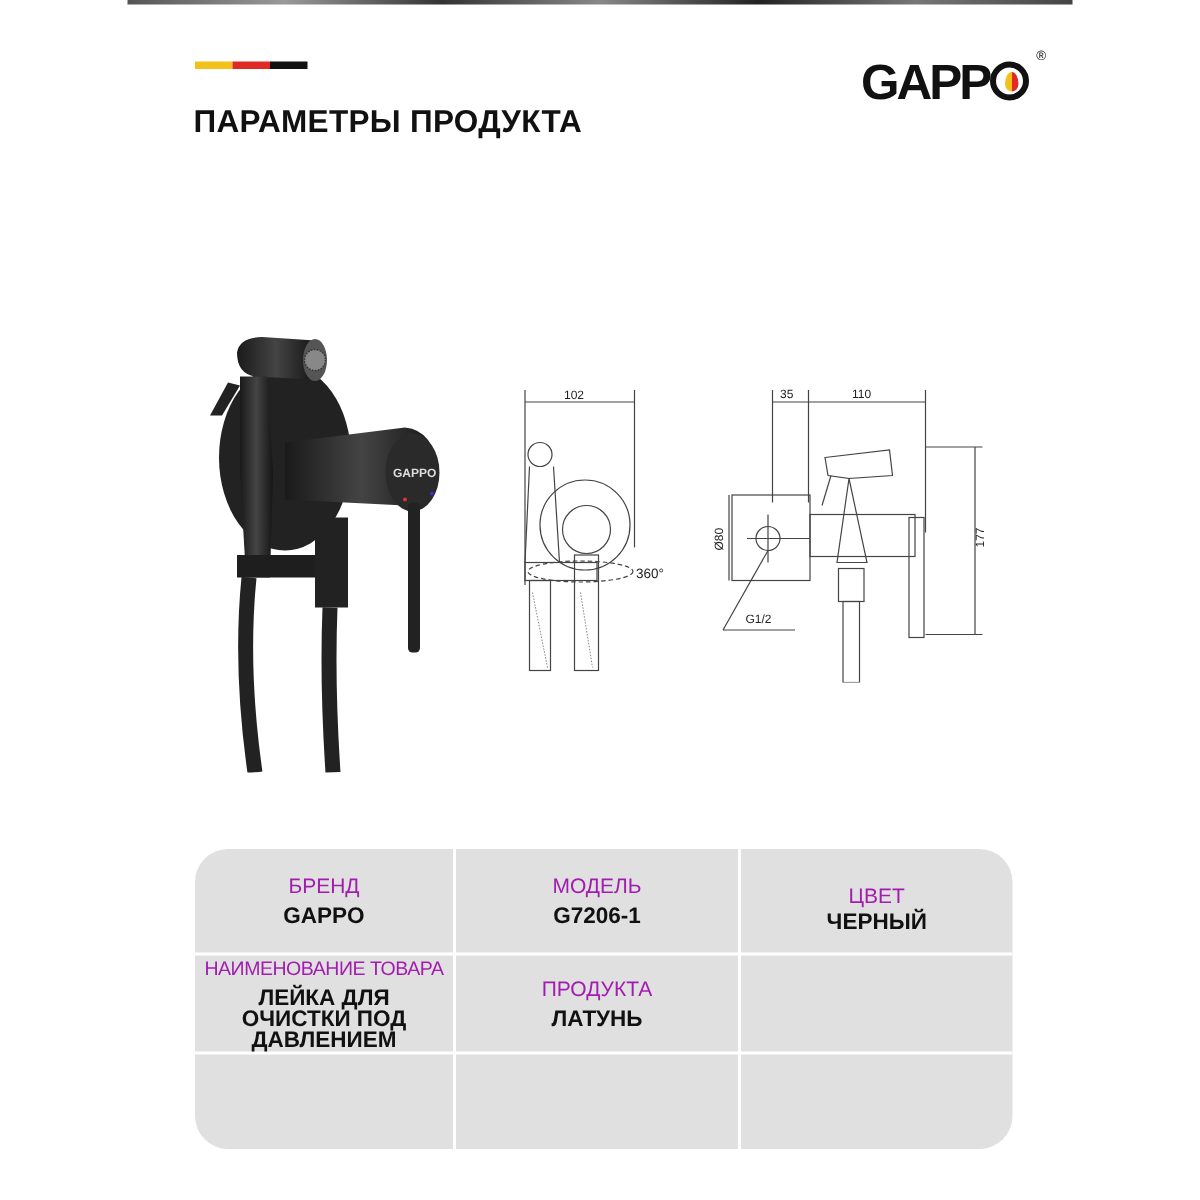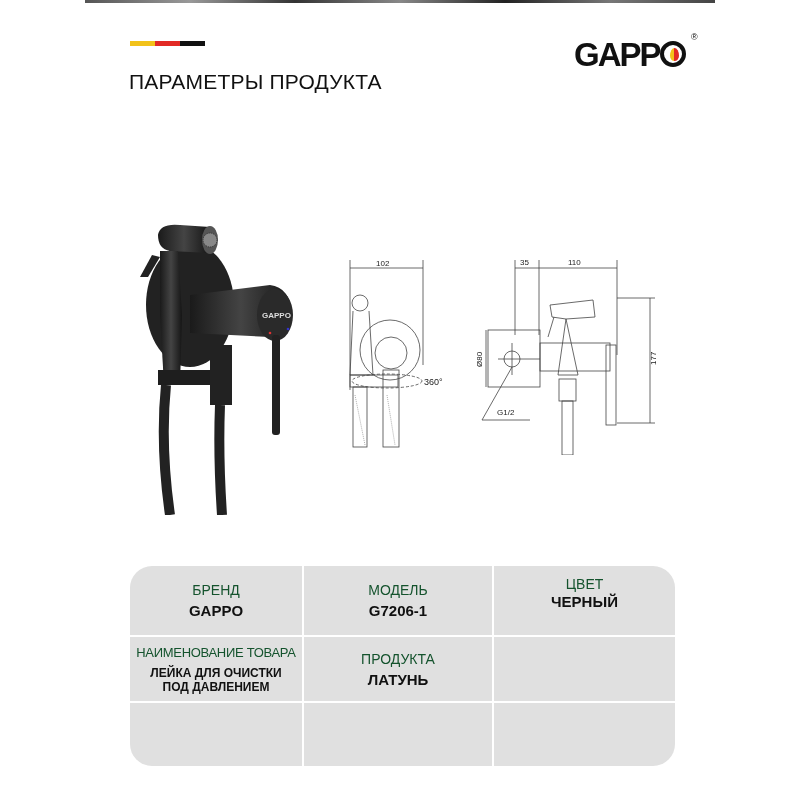--- a/index.html
+++ b/index.html
@@ -2,43 +2,43 @@
 <html><head>
 <meta charset="utf-8">
 <style>
   html, body { margin:0; padding:0; }
   body { width:800px; height:800px; background:#ffffff; position:relative; overflow:hidden;
          font-family:"Liberation Sans", sans-serif; color:#111; }
   .topline { position:absolute; left:85px; top:0; width:630px; height:3px;
              background:linear-gradient(90deg,#555,#999,#333,#888,#222,#777,#444); }
   .flag { position:absolute; left:130px; top:41px; height:5px; display:flex; }
   .flag span { display:block; width:25px; height:5px; }
-  .title { position:absolute; left:129px; top:70px; font-size:21px; font-weight:normal; letter-spacing:0.2px; }
+  .title { position:absolute; left:129px; top:70px; font-size:21px; font-weight:bold; letter-spacing:0.2px; }
   .logo { position:absolute; left:574px; top:36px; height:36px; display:flex; align-items:center; }
   .logo-text { font-size:33px; font-weight:bold; letter-spacing:-2px; color:#111; line-height:1; }
   .logo-drop { width:26px; height:26px; border:4px solid #111; border-radius:50%; margin-left:0px; position:relative; box-sizing:border-box; overflow:hidden; background:#fff; }
   .logo-drop i { position:absolute; left:6px; top:3px; width:9px; height:13px; background:linear-gradient(90deg,#f2c21a 50%,#e22a25 50%); border-radius:50% 50% 50% 50% / 60% 60% 40% 40%; }
   .logo-reg { position:absolute; right:-12px; top:-4px; font-size:9px; font-weight:normal; }
 
   .photo { position:absolute; left:130px; top:215px; width:180px; height:300px; }
   .draw1 { position:absolute; left:335px; top:255px; width:125px; height:195px; }
   .draw2 { position:absolute; left:470px; top:255px; width:200px; height:200px; }
   svg text { font-family:"Liberation Sans", sans-serif; }
 
   .table { position:absolute; left:130px; top:566px; width:545px; height:200px;
            background:#e0e0e0; border-radius:22px; overflow:hidden;
            display:grid; grid-template-columns:174px 190px 181px; grid-template-rows:71px 66px 63px; }
   .cell { border-right:2px solid #fff; border-bottom:2px solid #fff; display:flex; flex-direction:column;
           align-items:center; justify-content:center; text-align:center; }
   .cell.lc { border-right:none; }
   .cell.lr { border-bottom:none; }
-  .label { font-size:14px; color:#14532d; }
+  .label { font-size:14px; color:#a21caf; }
   .value { font-size:15px; font-weight:bold; color:#111; margin-top:5px; line-height:16px; }
   .label.small { font-size:13px; letter-spacing:-0.3px; }
-  .value.small { font-size:12px; margin-top:6px; line-height:14px; }
+  .value.small { font-size:15px; margin-top:6px; line-height:14px; }
 </style>
 </head>
 <body>
 
 <div class="topline"></div>
 
 <div class="flag">
   <span style="background:#f2c21a"></span>
   <span style="background:#e22a25"></span>
   <span style="background:#111"></span>
@@ -135,21 +135,21 @@
 
 <div class="table">
   <div class="cell">
     <div class="label">БРЕНД</div>
     <div class="value">GAPPO</div>
   </div>
   <div class="cell">
     <div class="label">МОДЕЛЬ</div>
     <div class="value">G7206-1</div>
   </div>
-  <div class="cell lc" style="justify-content:flex-start;padding-top:10px;">
+  <div class="cell lc" style="justify-content:flex-start;padding-top:23px;">
     <div class="label">ЦВЕТ</div>
     <div class="value" style="margin-top:2px">ЧЕРНЫЙ</div>
   </div>
 
   <div class="cell">
     <div class="label small">НАИМЕНОВАНИЕ ТОВАРА</div>
     <div class="value small" style="padding:0 8px;">ЛЕЙКА ДЛЯ ОЧИСТКИ ПОД ДАВЛЕНИЕМ</div>
   </div>
   <div class="cell">
     <div class="label">ПРОДУКТА</div>

